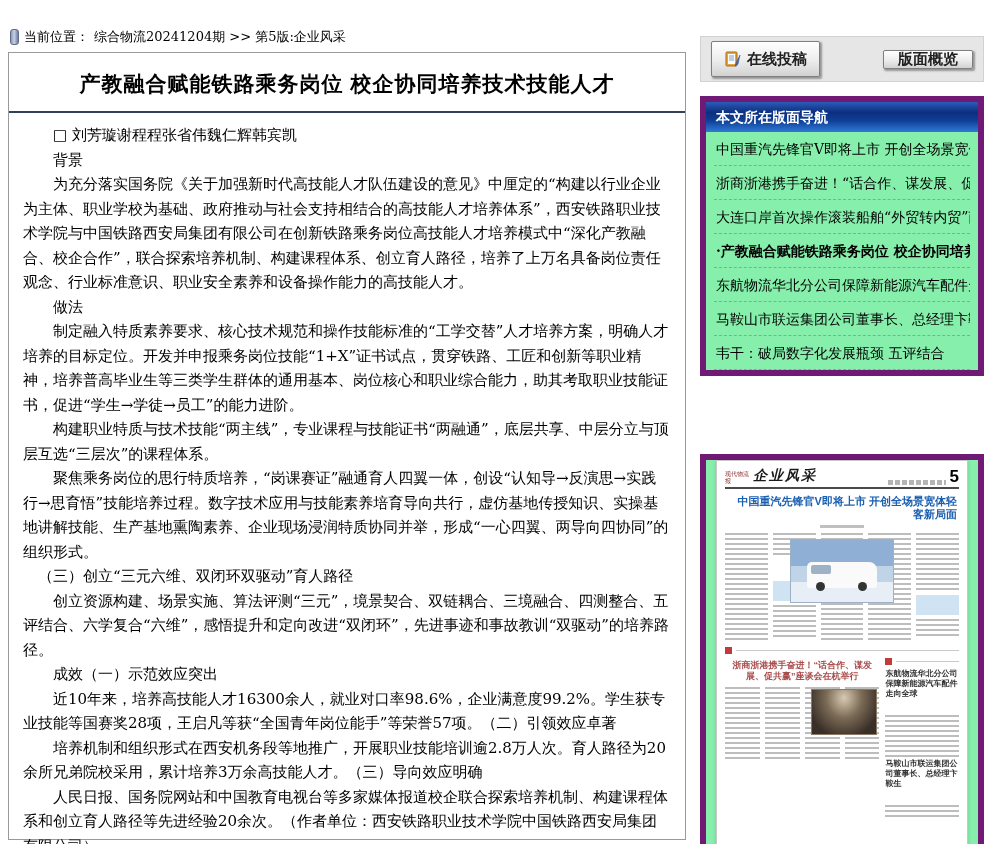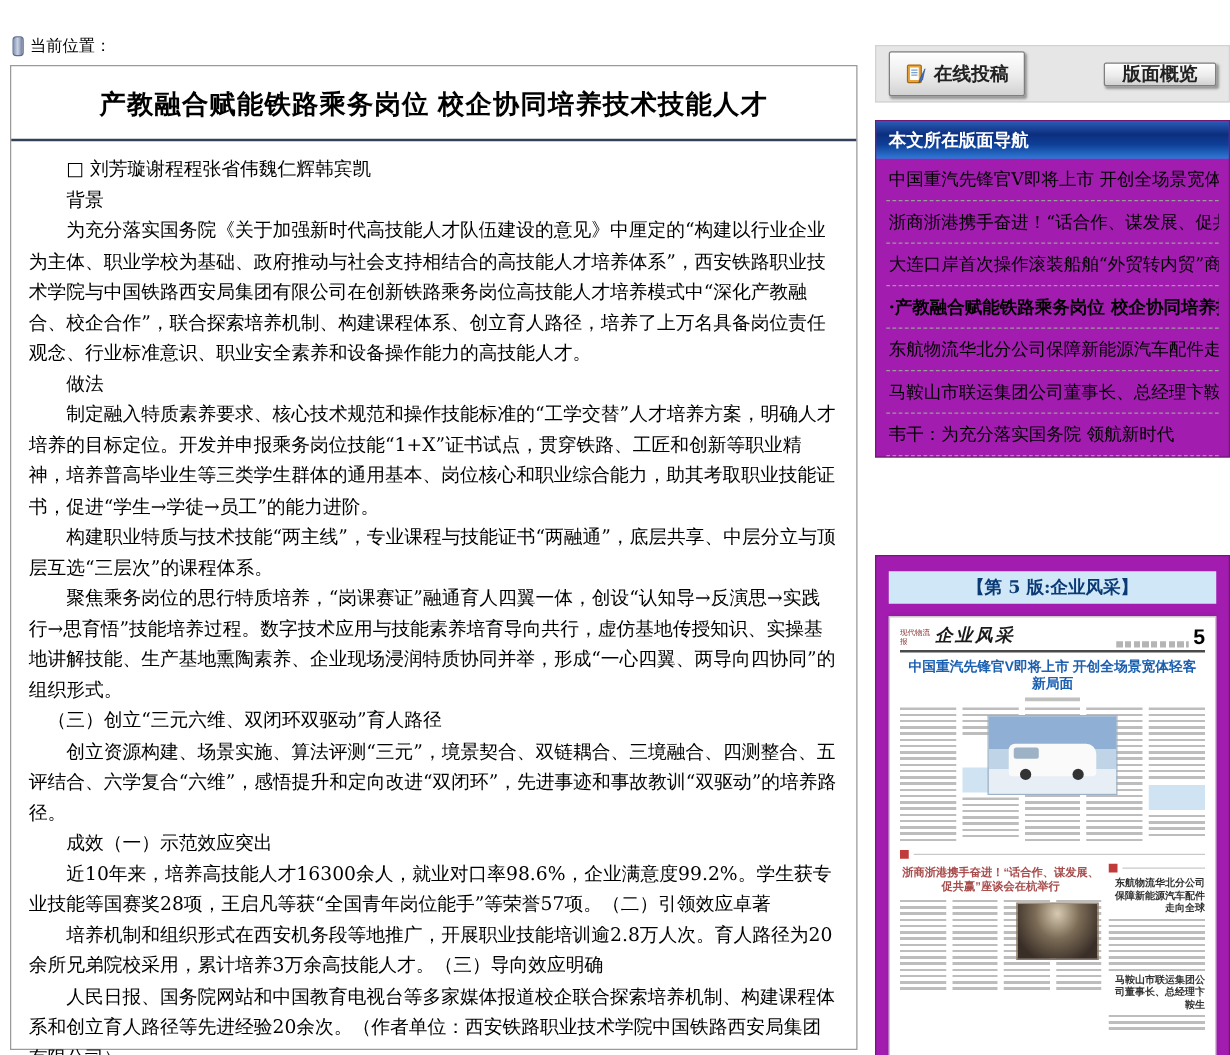--- a/index.html
+++ b/index.html
@@ -50,21 +50,21 @@
     border:1px solid #7f7f7f;border-radius:2px;
     background:linear-gradient(180deg,#ffffff,#ececec 55%,#d2d2d2);
     box-shadow:1.5px 1.5px 2px rgba(0,0,0,0.35);
     font-size:15px;font-weight:bold;color:#222;
     font-family:"Liberation Sans", sans-serif;
   }
   .btn-submit{height:36px;padding:0 12px;}
   .btn-overview{height:19px;padding:0 14px;}
   .icon-note{display:inline-block;width:18px;height:18px;position:relative;}
   
-  .panel{border:1px solid #701a75;background:#a21caf;}
+  .panel{border:6px solid #701a75;background:#86efac;}
   .panel-header{
     height:30px;line-height:30px;padding-left:10px;
     color:#fff;font-weight:bold;font-size:14px;
     background:linear-gradient(180deg,#2b5bb7 0%,#0c2f7e 35%,#0e3f97 62%,#2f7ad6 100%);
   }
   .nav-list{list-style:none;margin:0;padding:0 8px;}
   .nav-list li{
     font-family:"DejaVu Serif", serif;
     font-size:14px;line-height:18px;padding:8px 2px 7px;
     border-bottom:1px dashed #9c9c9c;white-space:nowrap;overflow:hidden;cursor:pointer;
@@ -87,57 +87,58 @@
   .mast-left{display:flex;align-items:flex-end;gap:2px;}
   .mast-logo{font-size:6px;color:#8a2a2a;line-height:7px;width:26px;display:inline-block;}
   .mast-title{
     font-family:"DejaVu Serif", serif;font-weight:bold;font-style:italic;
     font-size:14px;letter-spacing:2px;color:#1a1a1a;
   }
   .mast-right{display:flex;align-items:flex-end;gap:4px;}
   .mast-date{width:58px;height:5px;background:repeating-linear-gradient(90deg,#b5b5b5 0 5px,transparent 5px 7px);}
   .mast-page{font-size:17px;font-weight:bold;line-height:16px;}
   .t-head-main{
-    color:#1b5fb0;font-weight:bold;font-size:11px;text-align:center;
+    color:#1b5fb0;font-weight:bold;font-size:11px;text-align:right;
     padding:6px 2px 2px;line-height:13px;
   }
   .t-byline{width:44px;height:3px;background:#c0c0c0;margin:2px auto 5px;}
   .fake{background-image:repeating-linear-gradient(180deg,#bdbdbd 0px,#bdbdbd 2px,transparent 2px,transparent 5px);}
   .sec1{position:relative;display:flex;gap:5px;height:108px;}
   .tcol{flex:1;}
   .blue-note{background:#cfe3f3;height:20px;margin:26px 0 4px;}
   .photo-van{
     position:absolute;left:50%;top:6px;transform:translateX(-50%);
     width:102px;height:62px;border:1px solid #9db2c6;
     background:linear-gradient(180deg,#8fb0d4 0%,#8fb0d4 42%,#bfd4e6 42%,#bfd4e6 68%,#e8eef5 68%);
   }
   .van-body{position:absolute;left:16px;top:22px;width:70px;height:26px;background:#fafafa;border-radius:5px 8px 3px 3px;}
   .van-win{position:absolute;left:4px;top:3px;width:20px;height:9px;background:#9db2c4;border-radius:2px;}
   .van-wheel{position:absolute;bottom:-3px;width:9px;height:9px;border-radius:50%;background:#333;}
   .w1{left:9px;} .w2{right:10px;}
   .t-divider{display:flex;align-items:center;gap:4px;margin:6px 0 4px;}
   .red-sq{width:7px;height:7px;background:#c23b3b;flex:none;}
   .div-line{flex:1;border-top:1px solid #c9c9c9;}
   .t-head-red{color:#a84c4c;font-weight:bold;font-size:9px;text-align:center;line-height:11px;padding:2px 0 3px;}
-  .t-head-dark{color:#333;font-weight:bold;font-size:8px;text-align:right;line-height:10px;padding:2px 0 3px;}
+  .t-head-dark{color:#333;font-weight:bold;font-size:8px;text-align:left;line-height:10px;padding:2px 0 16px;font-family:Liberation Mono, monospace;}
   .t-mid{display:flex;gap:6px;margin-top:2px;}
   .t-mid-left{width:66%;}
   .t-mid-right{flex:1;}
   .mid-cols{position:relative;display:flex;gap:5px;height:74px;margin-top:2px;}
   .photo-conf{
     position:absolute;right:2px;top:2px;width:64px;height:44px;border:1px solid #8a7a66;
     background:radial-gradient(ellipse at 50% 18%,#d8cab2 0%,#7a6a55 40%,#3a2f28 80%);
   }
 </style>
 </head>
 <body>
 
 <div class="breadcrumb">
   <span class="crumb-icon"></span>
   <span>当前位置：</span>
+  <span>综合物流20241204期 &gt;&gt; 第5版:企业风采</span>
 </div>
 
 <div class="article-box">
   <div class="article-title">产教融合赋能铁路乘务岗位 校企协同培养技术技能人才</div>
   <div class="title-rule"></div>
   <div class="article-body">
     <p>□ 刘芳璇谢程程张省伟魏仁辉韩宾凯</p>
     <p>背景</p>
     <p>为充分落实国务院《关于加强新时代高技能人才队伍建设的意见》中厘定的“构建以行业企业为主体、职业学校为基础、政府推动与社会支持相结合的高技能人才培养体系”，西安铁路职业技术学院与中国铁路西安局集团有限公司在创新铁路乘务岗位高技能人才培养模式中“深化产教融合、校企合作”，联合探索培养机制、构建课程体系、创立育人路径，培养了上万名具备岗位责任观念、行业标准意识、职业安全素养和设备操作能力的高技能人才。</p>
     <p>做法</p>
@@ -176,26 +177,25 @@
 
   <div class="panel nav-panel">
     <div class="panel-header">本文所在版面导航</div>
     <ul class="nav-list">
       <li>中国重汽先锋官V即将上市 开创全场景宽体轻</li>
       <li>浙商浙港携手奋进！“话合作、谋发展、促共</li>
       <li>大连口岸首次操作滚装船舶“外贸转内贸”商</li>
       <li class="current">·产教融合赋能铁路乘务岗位 校企协同培养技</li>
       <li>东航物流华北分公司保障新能源汽车配件走向</li>
       <li>马鞍山市联运集团公司董事长、总经理卞鞍生</li>
-      <li>韦干：为充分落实国务院 领航新时代</li>
+      <li>韦干：破局数字化发展瓶颈 五评结合</li>
     </ul>
   </div>
 
   <div class="panel page-panel">
-    <div class="edition-bar">【第 5 版:企业风采】</div>
 
     <div class="thumb">
       <div class="mast">
         <div class="mast-left">
           <span class="mast-logo">现代物流报</span>
           <span class="mast-title">企业风采</span>
         </div>
         <div class="mast-right">
           <span class="mast-date"></span>
           <span class="mast-page">5</span>

